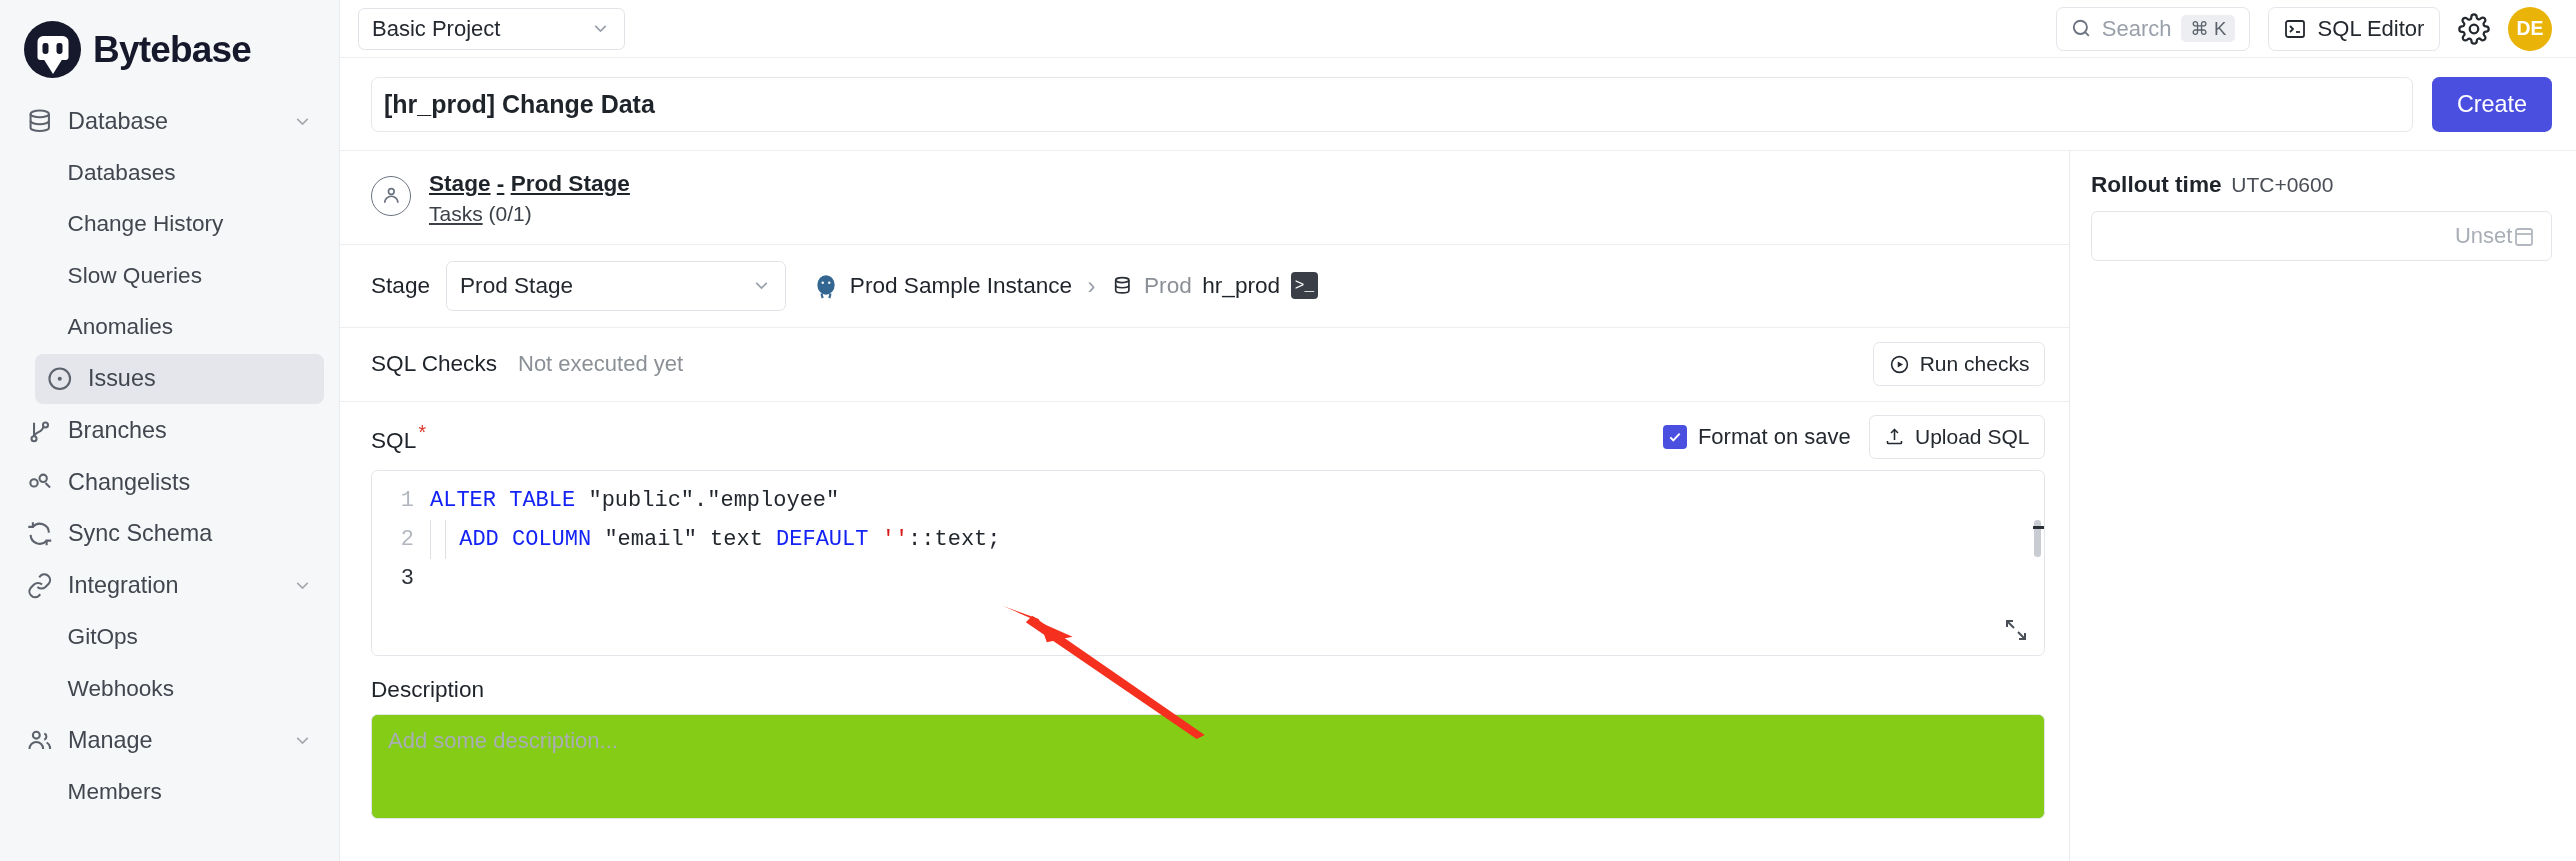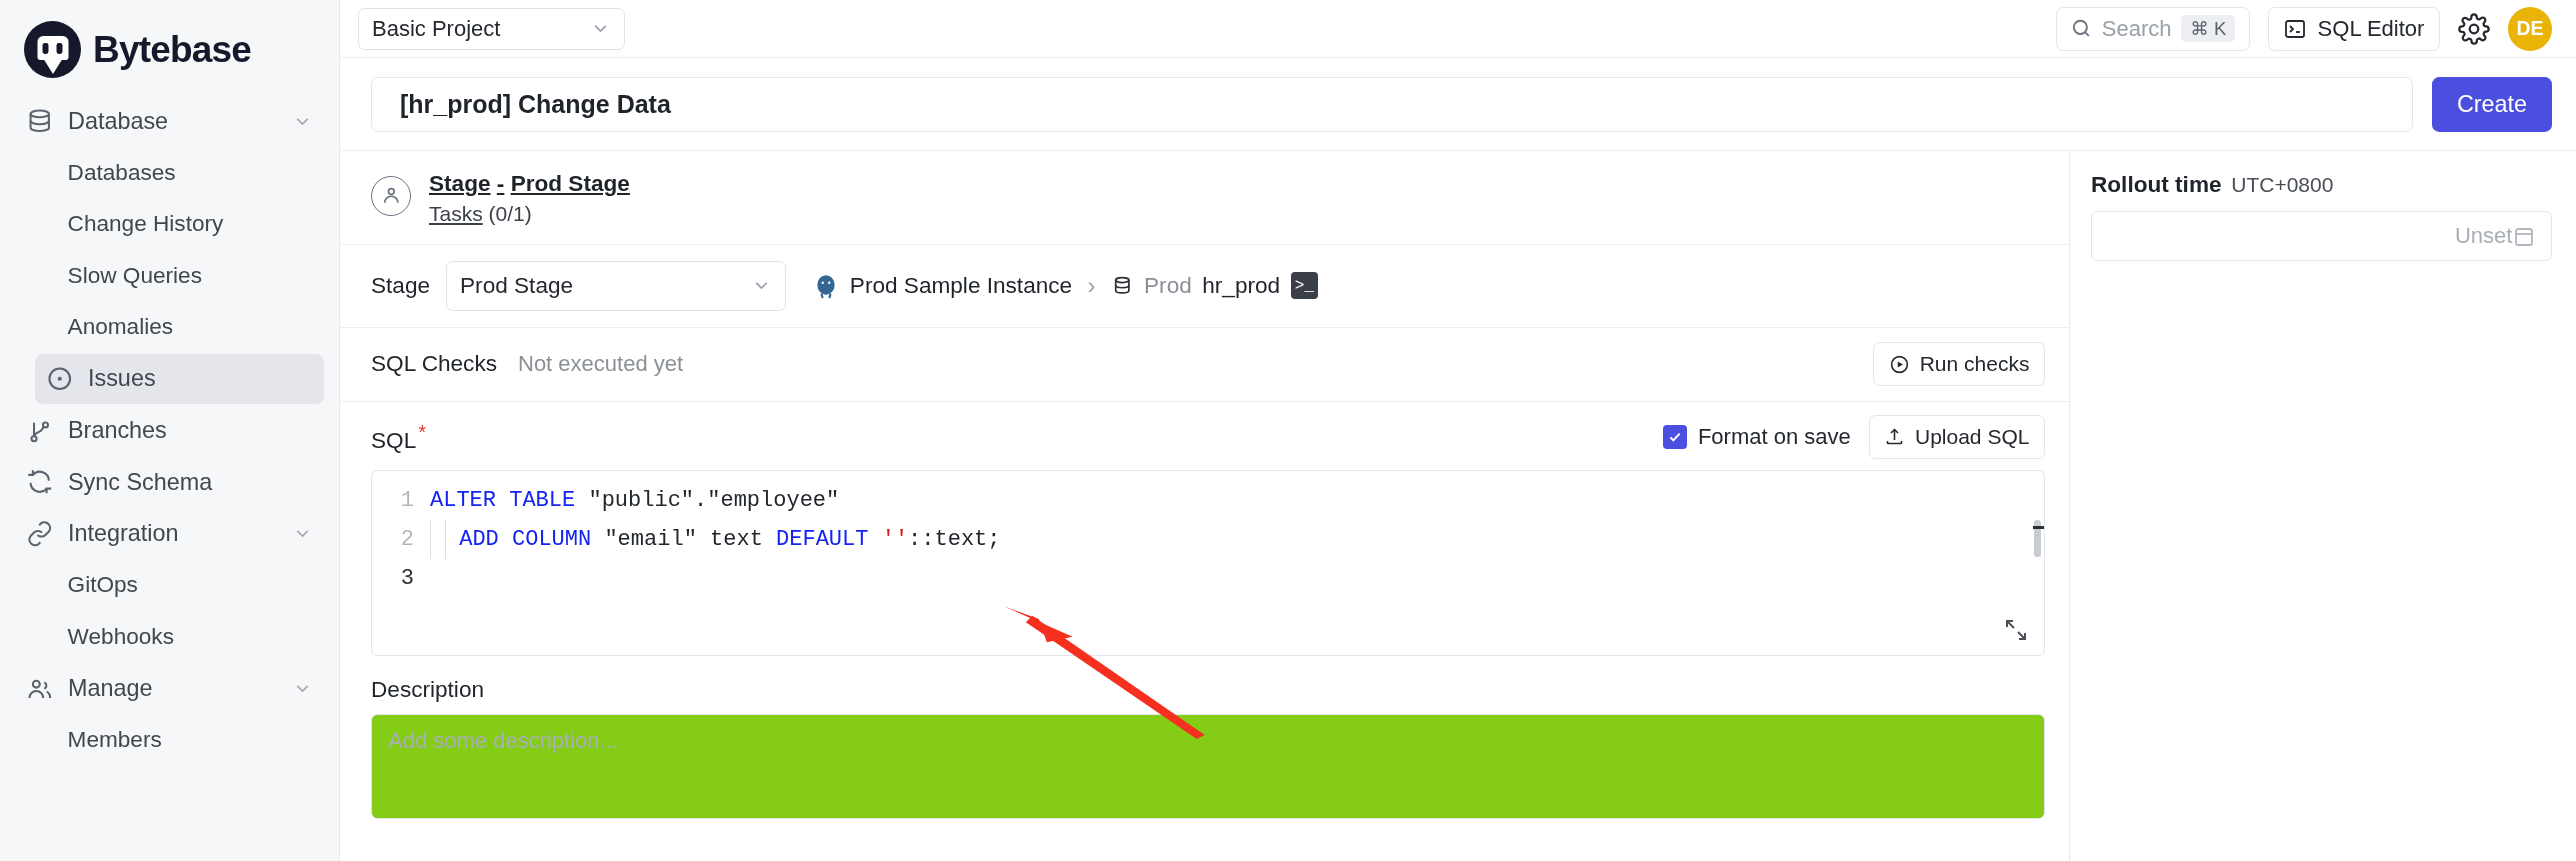--- a/index.html
+++ b/index.html
@@ -105,21 +105,21 @@
   }
 
   
   .title-row {
     display: flex; align-items: center; gap: 19.4px;
     padding: 19.4px 24px 18px 31px; background: #fff;
   }
   .title-input {
     flex: 1; height: 55px;
     border: 0.8px solid #e4e7eb; border-radius: 7.3px;
-    padding: 0 28px; font-size: 25px; font-weight: bold; color: #1f232a;
+    padding: 0 12px; font-size: 25px; font-weight: bold; color: #1f232a;
     font-family: "Liberation Sans", sans-serif; background: #fff;
   }
   .create-btn {
     height: 55px; min-width: 120px; padding: 0 24px;
     background: #4b4fe0; color: #fff; border: none; border-radius: 7.3px;
     font-size: 23.4px; cursor: pointer; font-family: "Liberation Sans", sans-serif;
   }
 
   .content { flex: 1; display: flex; min-height: 0; border-top: 0.8px solid #eceef1; }
 
@@ -296,20 +296,28 @@
       <div class="nav-group">
         <svg class="ico" viewBox="0 0 24 24" fill="none" stroke="#5d636d" stroke-width="1.8">
           <circle cx="7" cy="19" r="2.2"></circle>
               <circle cx="17" cy="7" r="2.2"></circle>
               <path d="M7 17V5"></path>
               <path d="M15 8.5c0 5-8 4.5-8 9"></path>
         </svg>
         <span class="grow">Branches</span>
       </div>
 
+      <div class="nav-group">
+        <svg class="ico" viewBox="0 0 24 24" fill="none" stroke="#5d636d" stroke-width="1.8">
+          <circle cx="7" cy="13" r="3.2"></circle>
+              <circle cx="15" cy="9" r="3.2"></circle>
+              <path d="M17 13l4 4"></path>
+        </svg>
+        <span class="grow">Changelists</span>
+      </div>
 
       <div class="nav-group">
         <svg class="ico" viewBox="0 0 24 24" fill="none" stroke="#5d636d" stroke-width="1.8">
           <path d="M20 11a8 8 0 0 0-14-5"></path>
               <path d="M4 13a8 8 0 0 0 14 5"></path>
               <path d="M6 2v4H2"></path>
               <path d="M18 22v-4h4"></path>
         </svg>
         <span class="grow">Sync Schema</span>
       </div>
@@ -498,21 +506,21 @@
         <div class="desc-block">
           <div class="desc-label">Description</div>
           <textarea class="desc-area" placeholder="Add some description..." style=""></textarea>
         </div>
       </div>
 
       <div class="right-col">
         <div class="panel" style="border-bottom:none;text-align:right;">
           <div class="rollout-head">
             <span class="t">Rollout time</span>
-            <span class="tz">UTC+0800</span>
+            <span class="tz">UTC+0600</span>
           </div>
           <div class="rollout-input">
             <span class="ph">Unset</span>
             <svg width="24" height="24" viewBox="0 0 24 24" fill="none" stroke="#b2b7bf" stroke-width="1.8">
                   <rect x="4" y="5" width="16" height="16" rx="2"></rect>
                   <path d="M4 10h16"></path>
                 </svg>
           </div>
         </div>
       </div>

